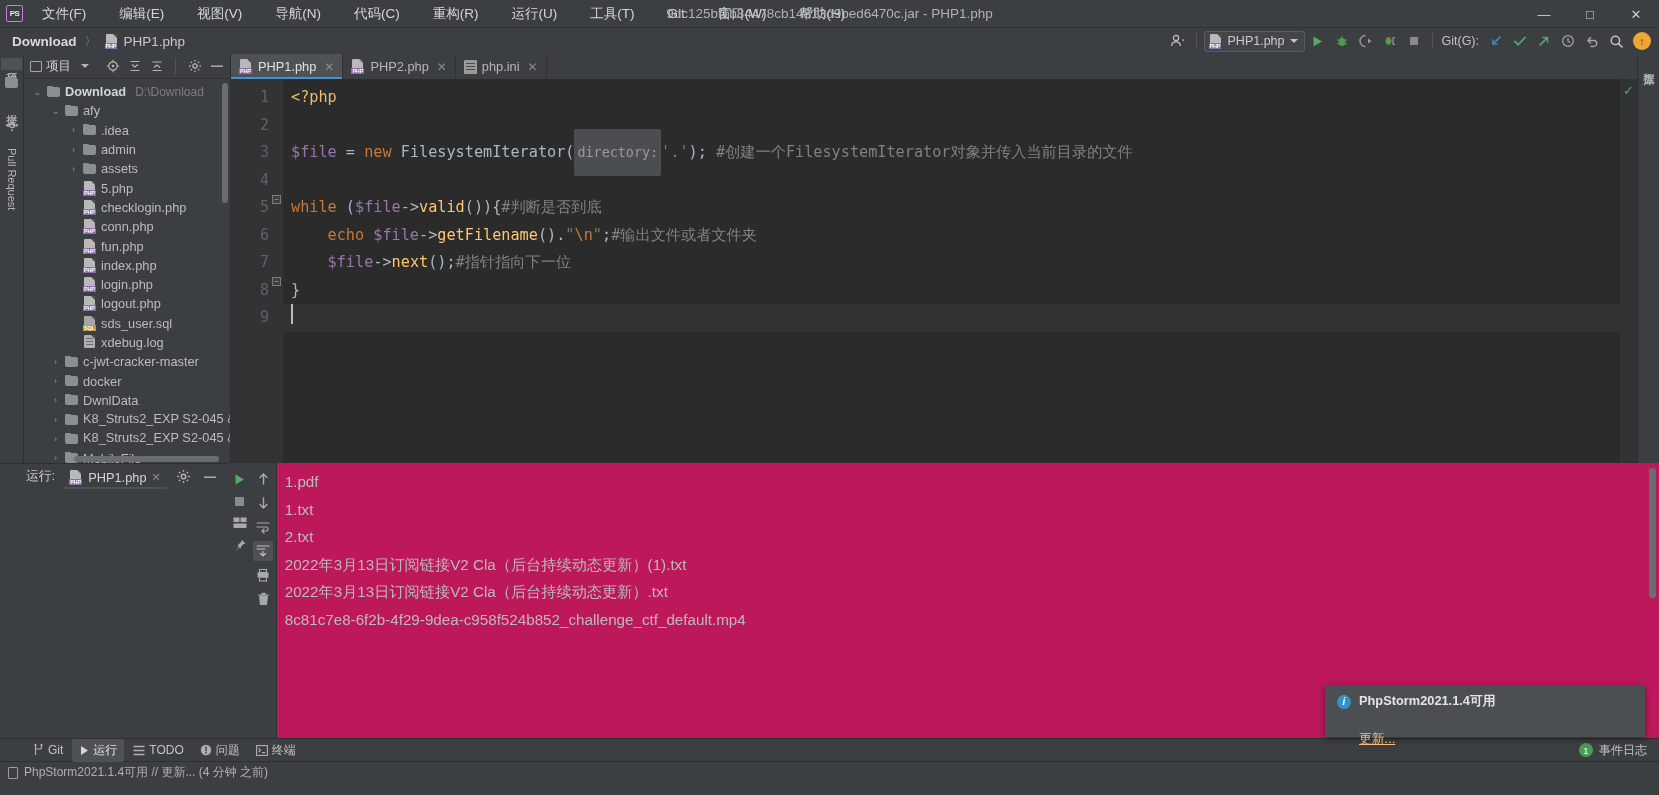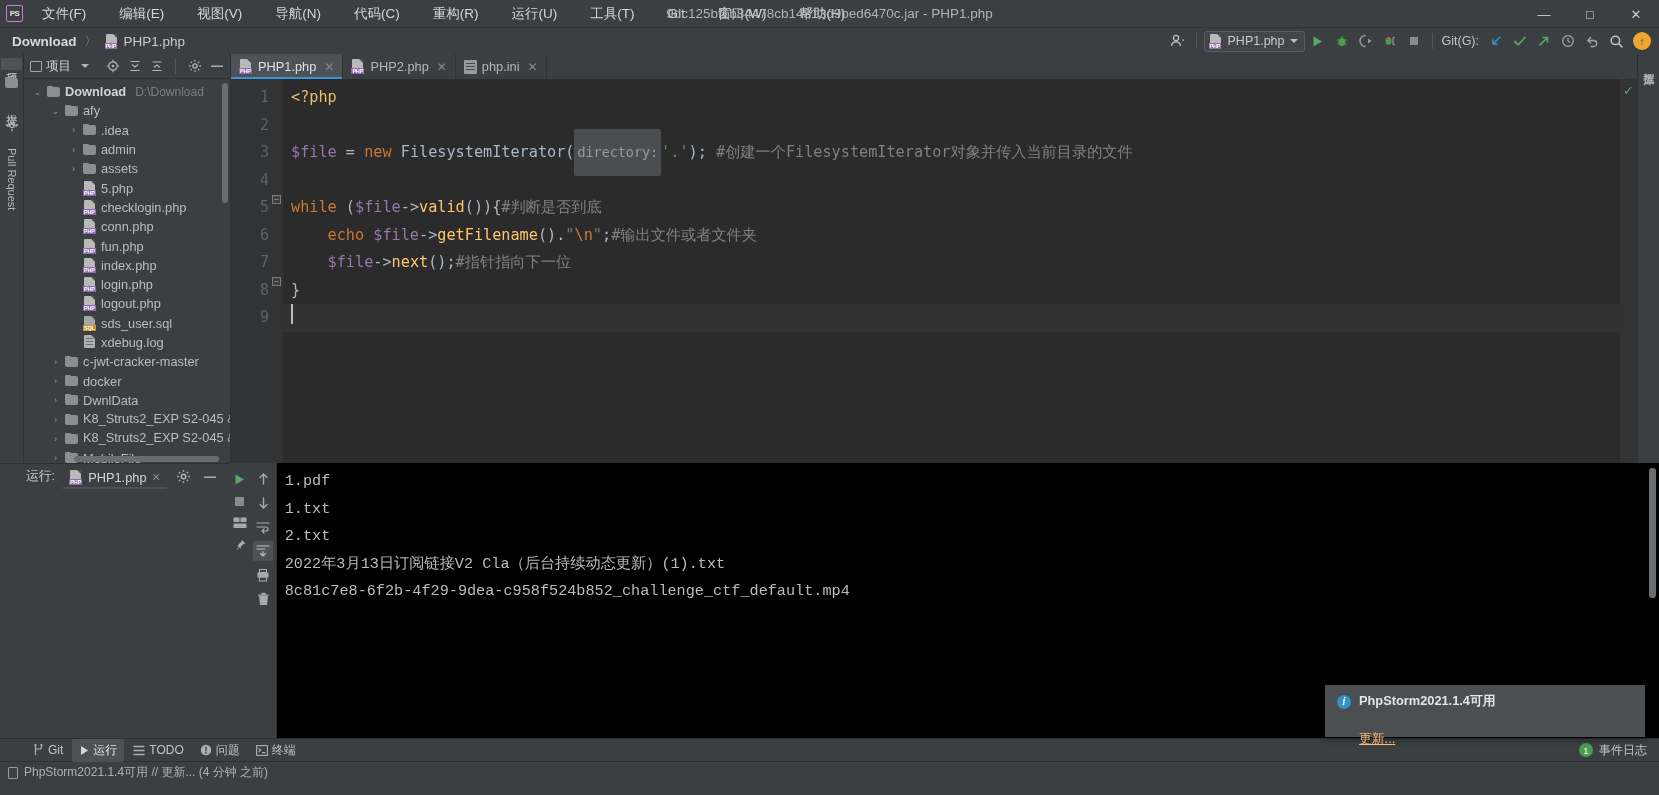--- a/index.html
+++ b/index.html
@@ -246,21 +246,21 @@
   .run-gutter2 {
     width: 26px; background: #3c3f41; flex: none; display: flex; flex-direction: column;
     align-items: center; padding-top: 6px; gap: 4px; border-right: 1px solid #2e2f30;
   }
   .rg-icon {
     width: 20px; height: 20px; display: flex; align-items: center; justify-content: center;
     color: #a9a9a9; font-size: 13px; border-radius: 2px;
   }
   .rg-icon.sel { background: #4e5254; }
   .console {
-    flex: 1; background: #000000; font-family: Liberation Mono, monospace;
+    flex: 1; background: #be185d; font-family: Liberation Sans, sans-serif;
     font-size: 15.2px; color: #bbbbbb; padding: 5px 0 0 8px; overflow: hidden; position: relative;
   }
   .console .line { height: 27.5px; line-height: 27.5px; white-space: pre; }
   .console-scroll {
     position: absolute; right: 3px; top: 5px; width: 7px; height: 130px;
     background: #6a6d6f; border-radius: 3px;
   }
 
   
   .notif {
@@ -789,20 +789,21 @@
               <path d="M1 3h11M5 1.2h3v1.8H5z" stroke="#a9a9a9" stroke-width="1.1" fill="#a9a9a9"></path>
             </svg>
         </span>
       </div>
 
       <div class="console">
         <div class="line">1.pdf</div>
         <div class="line">1.txt</div>
         <div class="line">2.txt</div>
         <div class="line">2022年3月13日订阅链接V2 Cla（后台持续动态更新）(1).txt</div>
+        <div class="line">2022年3月13日订阅链接V2 Cla（后台持续动态更新）.txt</div>
         <div class="line">8c81c7e8-6f2b-4f29-9dea-c958f524b852_challenge_ctf_default.mp4</div>
         <div class="console-scroll"></div>
       </div>
     </div>
   </div>
 
   <div class="notif">
     <div class="notif-title">
       <span class="info-dot">i</span>
       <span>PhpStorm2021.1.4可用</span>

